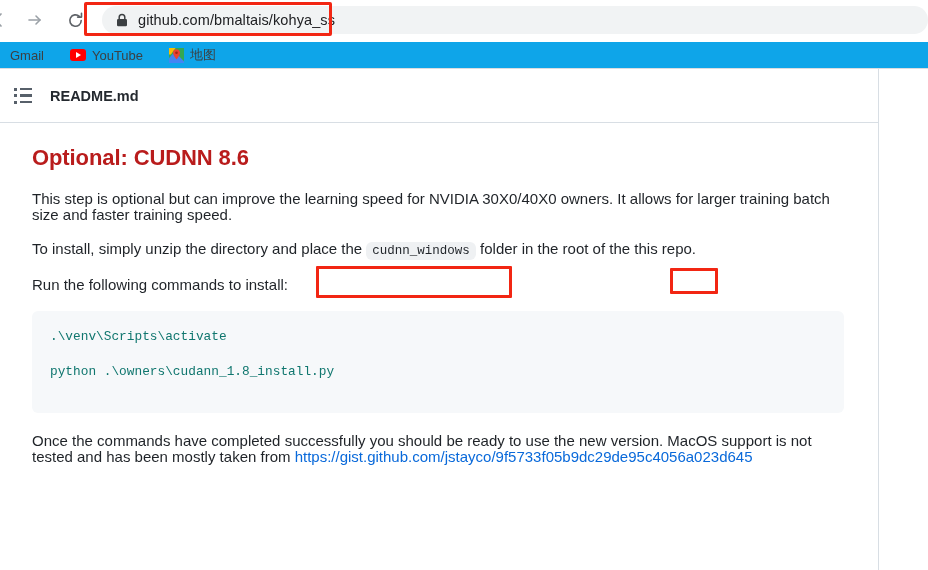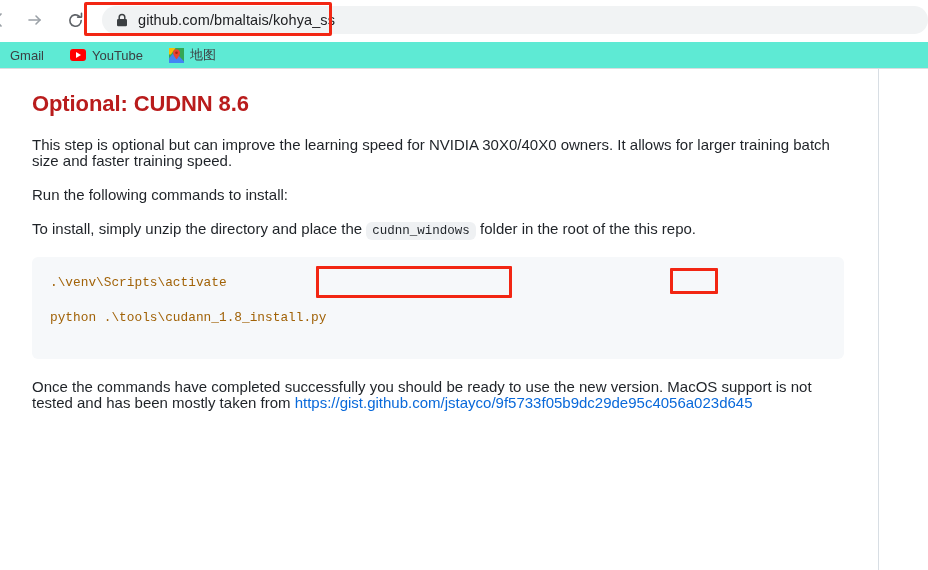--- a/index.html
+++ b/index.html
@@ -51,21 +51,21 @@
     width: 248px; height: 34px;
     border: 3px solid #f22613;
     border-radius: 2px;
     pointer-events:none;
   }
 
   
   .bookmarks {
     position:absolute; left:0; top:42px; width:928px; height:26px;
     display:flex; align-items:center;
-    background:#5eead4;
+    background:#0ea5e9;
   }
   .bm {
     display:flex; align-items:center; gap:6px;
     margin-left: 8px; padding: 2px 6px; border-radius:4px;
     font-size: 13px; color:#3c4043; white-space:nowrap;
   }
   .bm:first-child { margin-left: 4px; }
   .yt-icon {
     width:16px; height:12px; background:#ff0000; border-radius:3px;
     display:flex; align-items:center; justify-content:center;
@@ -126,21 +126,21 @@
   }
   pre.md-code {
     background:#f6f8fa;
     border-radius: 6px;
     padding: 16px 18px;
     margin-bottom: 20px;
     max-width: 812px;
   }
   pre.md-code .line {
     font-family:"Liberation Mono","DejaVu Sans Mono", monospace;
-    font-size: 12.8px; color:#a16207; line-height: 20px;
+    font-size: 12.8px; color:#0f766e; line-height: 20px;
     white-space: pre;
   }
   pre.md-code .gap { height: 16px; }
 
   
   .anno-gpu {
     position:absolute; left:316px; top:266px;
     width:196px; height:32px;
     border:3px solid #f22613; border-radius:1px;
     pointer-events:none;
@@ -216,37 +216,54 @@
         </svg>
       </span>
       <span>地图</span>
     </div>
   </div>
 
   <div class="chrome-sep"></div>
 
   <div class="content">
 
+    <div class="file-header">
+      <span class="list-icon">
+        <span class="list-row">
+            <span class="list-dot"></span>
+            <span class="list-line"></span>
+          </span>
+        <span class="list-row">
+            <span class="list-dot"></span>
+            <span class="list-line"></span>
+          </span>
+        <span class="list-row">
+            <span class="list-dot"></span>
+            <span class="list-line"></span>
+          </span>
+      </span>
+      <span class="file-name">README.md</span>
+    </div>
 
     <div class="doc">
 
       <h1 class="md-h1">Optional: CUDNN 8.6</h1>
 
       <p class="md-p">This step is optional but can improve the learning speed for NVIDIA 30X0/40X0 owners. It allows for larger training batch size and faster training speed.</p>
 
-
-      <p class="md-p">Run the following commands to install:</p>
 
       <p class="md-p">
         <span>To install, simply unzip the directory and place the </span><code class="inline">cudnn_windows</code><span> folder in the root of the this repo.</span>
       </p>
 
+      <p class="md-p">Run the following commands to install:</p>
+
       <pre class="md-code"><span class="line">.\venv\Scripts\activate</span>
 <span class="gap"></span>
-<span class="line">python .\tools\cudann_1.8_install.py</span>
+<span class="line">python .\owners\cudann_1.8_install.py</span>
       </pre>
 
       <p class="md-p">
         <span>Once the commands have completed successfully you should be ready to use the new version. MacOS support is not tested and has been mostly taken from </span><a class="md-link" href="#">https://gist.github.com/jstayco/9f5733f05b9dc29de95c4056a023d645</a>
       </p>
 
     </div>
   </div>
 
   <div class="anno-gpu"></div>

